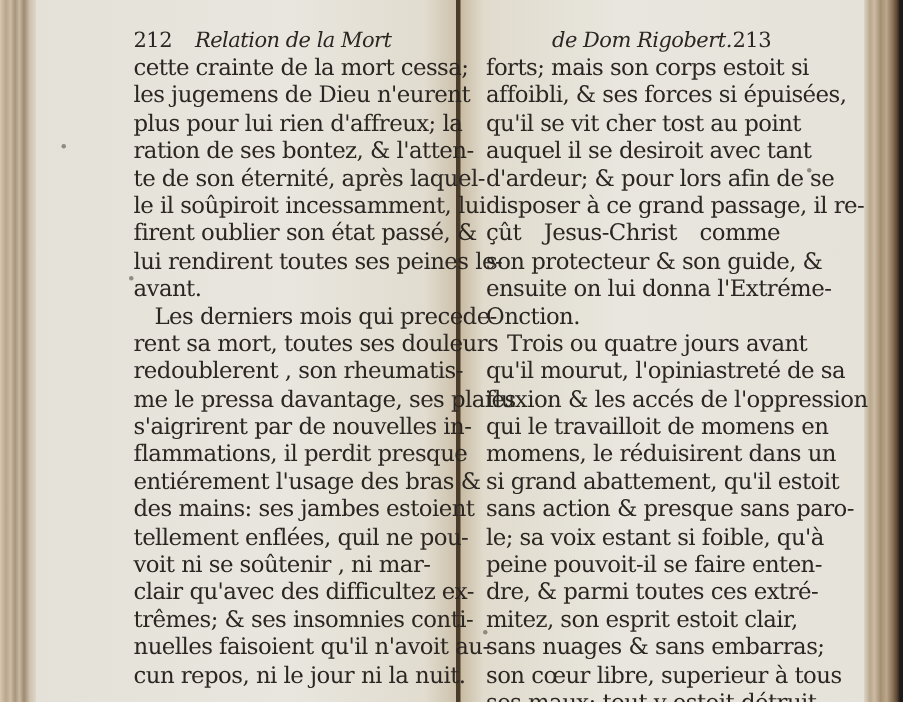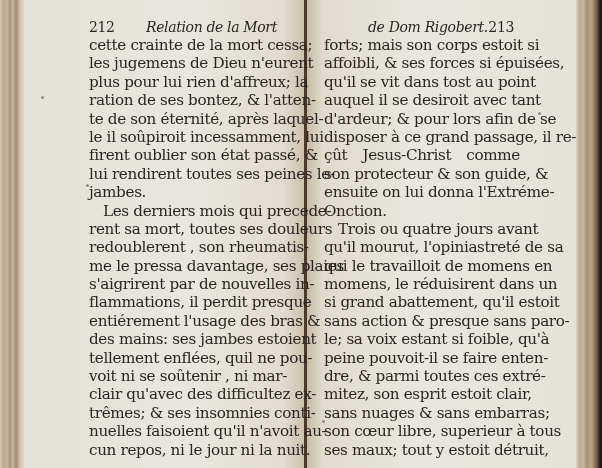--- a/index.html
+++ b/index.html
@@ -70,32 +70,32 @@
   <div class="edge-right"></div>
 
   <div class="speck" style="left:41px;top:96px;"></div>
   <div class="speck" style="left:86px;top:184px;"></div>
   <div class="speck" style="left:322px;top:420px;"></div>
   <div class="speck" style="left:538px;top:112px;"></div>
 
   <div class="text left-text">
     <div class="running-head">
       <span>212</span>
-      <span class="title" style="margin-right:8px;">Relation de la Mort</span>
+      <span class="title" style="margin-right:24px;">Relation de la Mort</span>
     </div>
     <div id="left-lines">
         <span class="line justify">cette crainte de la mort cessa;</span>
         <span class="line justify">les jugemens de Dieu n'eurent</span>
         <span class="line justify">plus pour lui rien d'affreux; la</span>
         <span class="line justify">ration de ses bontez, &amp; l'atten-</span>
         <span class="line justify">te de son éternité, après laquel-</span>
         <span class="line justify">le il soûpiroit incessamment, lui</span>
         <span class="line justify">firent oublier son état passé, &amp;</span>
         <span class="line justify">lui rendirent toutes ses peines le-</span>
-        <span class="line">jambes.</span>
+        <span class="line">avant.</span>
         <span class="line justify indent">Les derniers mois qui precede-</span>
         <span class="line justify">rent sa mort, toutes ses douleurs</span>
         <span class="line justify">redoublerent , son rheumatis-</span>
         <span class="line justify">me le pressa davantage, ses plaies</span>
         <span class="line justify">s'aigrirent par de nouvelles in-</span>
         <span class="line justify">flammations, il perdit presque</span>
         <span class="line justify">entiérement l'usage des bras &amp;</span>
         <span class="line justify">des mains: ses jambes estoient</span>
         <span class="line justify">tellement enflées, quil ne pou-</span>
         <span class="line justify">voit ni se soûtenir , ni mar-</span>
@@ -107,30 +107,31 @@
   </div>
 
   <div class="text right-text">
     <div class="running-head">
       <span class="title" style="margin-left:44px;">de Dom Rigobert.</span>
       <span style="margin-right:6px;text-align:center;">213</span>
     </div>
     <div id="right-lines">
         <span class="line justify">forts; mais son corps estoit si</span>
         <span class="line justify">affoibli, &amp; ses forces si épuisées,</span>
-        <span class="line justify">qu'il se vit dans tost au point</span>
+        <span class="line justify">qu'il se vit cher tost au point</span>
         <span class="line justify">auquel il se desiroit avec tant</span>
         <span class="line justify">d'ardeur; &amp; pour lors afin de se</span>
         <span class="line justify">disposer à ce grand passage, il re-</span>
         <span class="line justify">çût Jesus-Christ comme</span>
         <span class="line justify">son protecteur &amp; son guide, &amp;</span>
         <span class="line justify">ensuite on lui donna l'Extréme-</span>
         <span class="line">Onction.</span>
         <span class="line justify indent">Trois ou quatre jours avant</span>
         <span class="line justify">qu'il mourut, l'opiniastreté de sa</span>
+        <span class="line justify">fluxion &amp; les accés de l'oppression</span>
         <span class="line justify">qui le travailloit de momens en</span>
         <span class="line justify">momens, le réduisirent dans un</span>
         <span class="line justify">si grand abattement, qu'il estoit</span>
         <span class="line justify">sans action &amp; presque sans paro-</span>
         <span class="line justify">le; sa voix estant si foible, qu'à</span>
         <span class="line justify">peine pouvoit-il se faire enten-</span>
         <span class="line justify">dre, &amp; parmi toutes ces extré-</span>
         <span class="line justify">mitez, son esprit estoit clair,</span>
         <span class="line justify">sans nuages &amp; sans embarras;</span>
         <span class="line justify">son cœur libre, superieur à tous</span>

